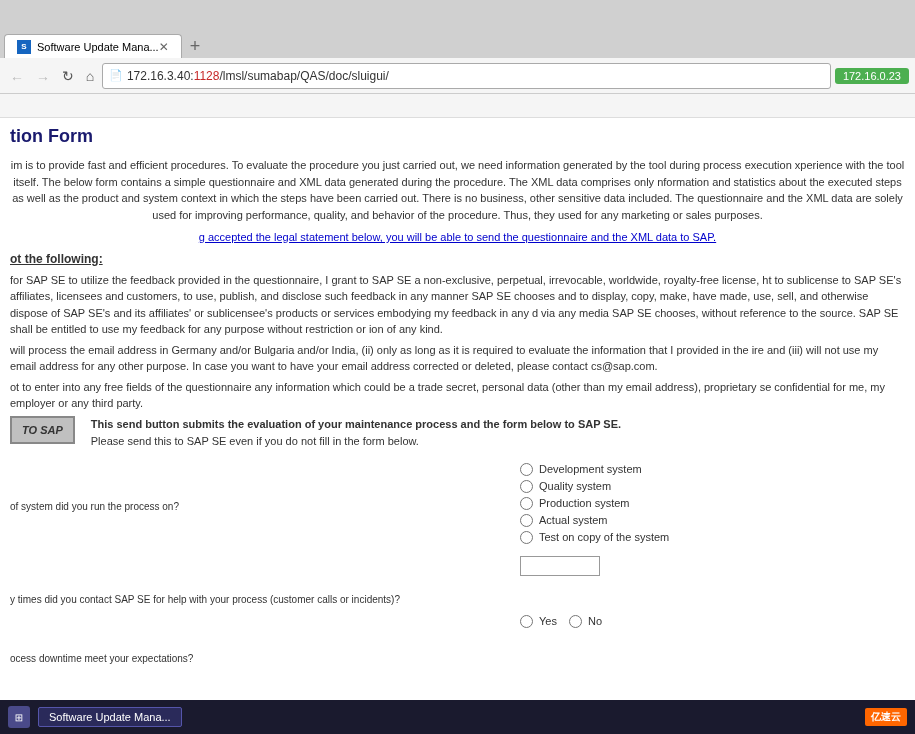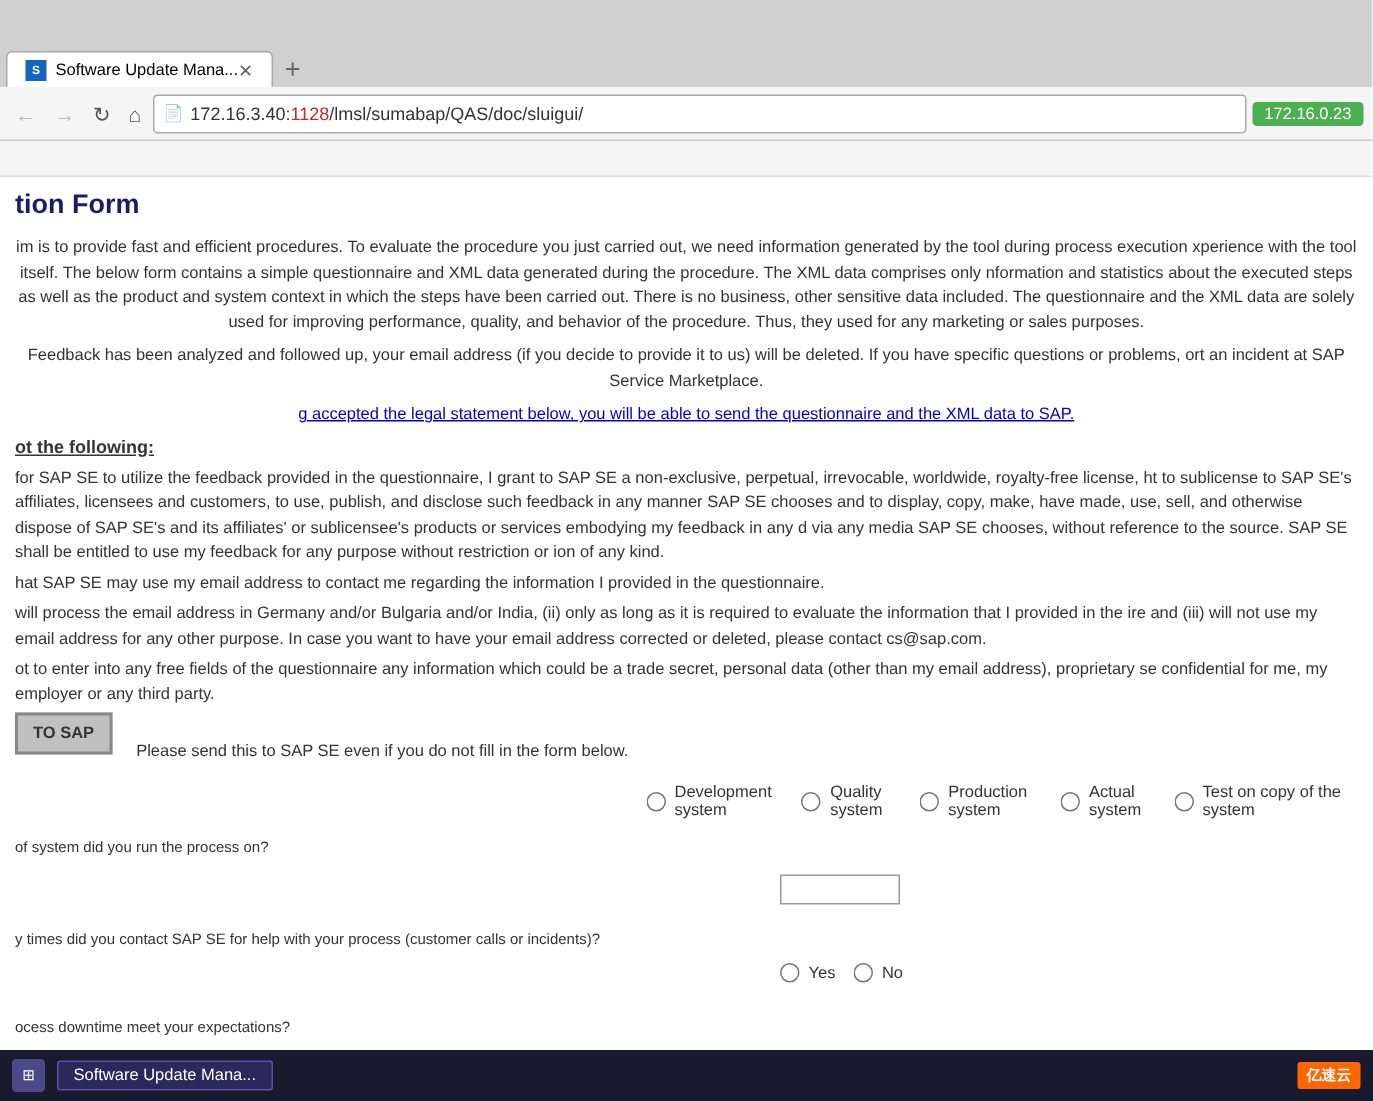--- a/index.html
+++ b/index.html
@@ -172,20 +172,21 @@
     .submit-btn {
       background: #c0c0c0;
       border: 2px solid #888;
       padding: 6px 10px;
       font-size: 11px;
       font-weight: bold;
       cursor: pointer;
       min-width: 60px;
       text-align: center;
       color: #333;
+      font-style: italic;
     }
 
     .submit-note {
       font-size: 11px;
       color: #333;
       line-height: 1.6;
     }
 
     .submit-note strong {
       font-weight: bold;
@@ -205,21 +206,21 @@
     .form-question {
       font-size: 10px;
       color: #333;
       width: 510px;
       padding-top: 2px;
       margin-top: 36px;
     }
 
     .form-answer {
       display: flex;
-      flex-direction: row;
+      flex-direction: column;
       gap: 4px;
     }
 
     .radio-option {
       display: flex;
       align-items: center;
       gap: 6px;
       font-size: 11px;
       color: #333;
     }
@@ -319,36 +320,34 @@
     <div class="ip-display">172.16.0.23</div>
   </div>
 </div>
 
 <div class="bookmark-bar"></div>
 
 <div class="page-content">
   <div class="page-title">tion Form</div>
 
   <div class="intro-text">im is to provide fast and efficient procedures. To evaluate the procedure you just carried out, we need information generated by the tool during process execution xperience with the tool itself. The below form contains a simple questionnaire and XML data generated during the procedure. The XML data comprises only nformation and statistics about the executed steps as well as the product and system context in which the steps have been carried out. There is no business, other sensitive data included. The questionnaire and the XML data are solely used for improving performance, quality, and behavior of the procedure. Thus, they used for any marketing or sales purposes.</div>
-  <div class="intro-text">Feedback has been analyzed and followed up, your email address (if you decide to provide it to us) will be deleted. If you have specific questions or problems, ort an incident at SAP Service Marketplace.</div>
   <div class="intro-text">
     <span class="legal-link">g accepted the legal statement below, you will be able to send the questionnaire and the XML data to SAP.</span>
   </div>
 
   <div class="section-header">ot the following:</div>
 
   <div class="legal-text">for SAP SE to utilize the feedback provided in the questionnaire, I grant to SAP SE a non-exclusive, perpetual, irrevocable, worldwide, royalty-free license, ht to sublicense to SAP SE's affiliates, licensees and customers, to use, publish, and disclose such feedback in any manner SAP SE chooses and to display, copy, make, have made, use, sell, and otherwise dispose of SAP SE's and its affiliates' or sublicensee's products or services embodying my feedback in any d via any media SAP SE chooses, without reference to the source. SAP SE shall be entitled to use my feedback for any purpose without restriction or ion of any kind.</div>
-  <div class="legal-text">hat SAP SE may use my email address to contact me regarding the information I provided in the questionnaire.</div>
   <div class="legal-text">will process the email address in Germany and/or Bulgaria and/or India, (ii) only as long as it is required to evaluate the information that I provided in the ire and (iii) will not use my email address for any other purpose. In case you want to have your email address corrected or deleted, please contact cs@sap.com.</div>
   <div class="legal-text">ot to enter into any free fields of the questionnaire any information which could be a trade secret, personal data (other than my email address), proprietary se confidential for me, my employer or any third party.</div>
 
   <div class="submit-row">
     <button class="submit-btn">TO SAP</button>
     <div class="submit-note">
-      <br>
+      <strong>This send button submits the evaluation of your maintenance process and the form below to SAP SE.</strong><br>
       <span>Please send this to SAP SE even if you do not fill in the form below.</span>
     </div>
   </div>
 
   <div class="form-questions">
 
     <div class="form-row">
       <div class="form-question">of system did you run the process on?</div>
       <div class="form-answer">
         <label class="radio-option">

